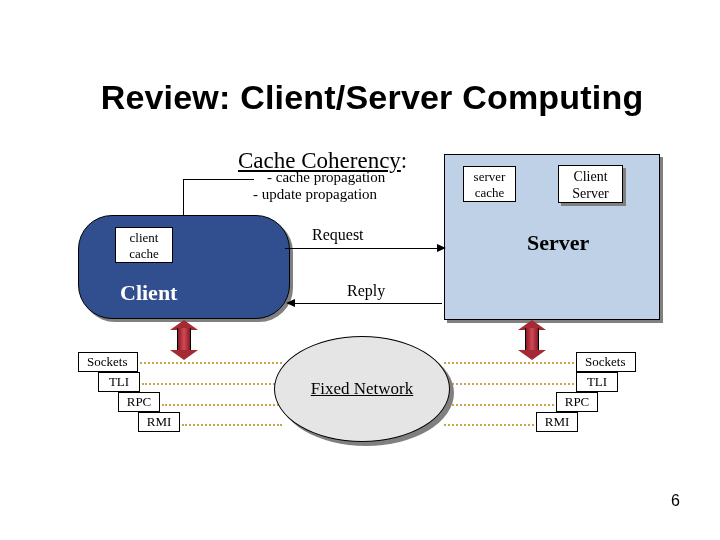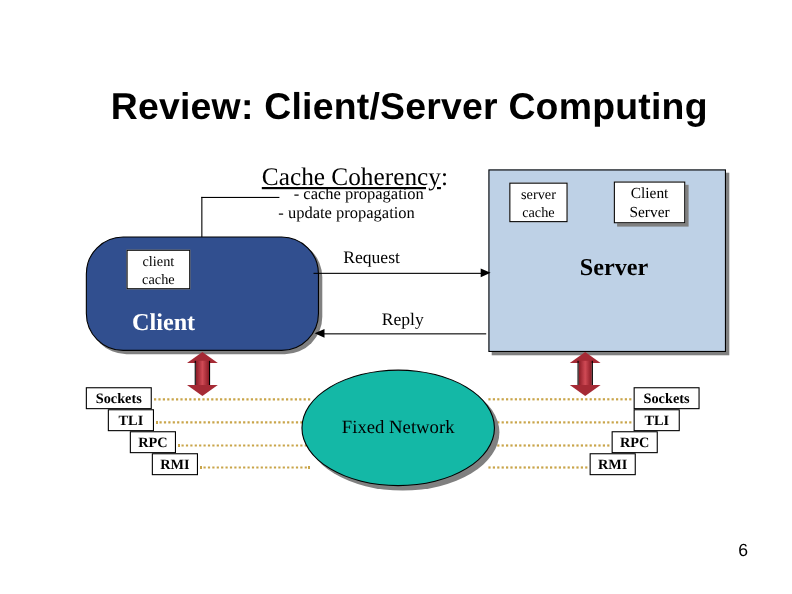--- a/index.html
+++ b/index.html
@@ -191,21 +191,21 @@
   .stack-box {
     border: 1px solid #000;
     background: #fff;
     font-size: 13px;
     padding: 2px 8px;
     height: 20px;
     position: relative;
     display: flex;
     align-items: center;
   }
-  .stack-box.b { font-weight: bold; font-size: 13px; }
+  .stack-box.b { font-weight: normal; font-size: 13px; }
   .stackL .r1 { width: 60px; margin-left: 0; }
   .stackL .r2 { width: 42px; margin-left: 20px; margin-top: 0; }
   .stackL .r3 { width: 42px; margin-left: 40px; margin-top: 0; }
   .stackL .r4 { width: 42px; margin-left: 60px; margin-top: 0; }
   .stackR .r1 { width: 60px; margin-left: 54px; }
   .stackR .r2 { width: 42px; margin-left: 54px; margin-top: 0; justify-content: center;}
   .stackR .r3 { width: 42px; margin-left: 34px; margin-top: 0; justify-content: center;}
   .stackR .r4 { width: 42px; margin-left: 14px; margin-top: 0; justify-content: center;}
   .stackL .r2,.stackL .r3,.stackL .r4 { justify-content: center; }
 
@@ -229,27 +229,28 @@
     position: absolute;
     top: 340px; left: 278px;
     width: 176px; height: 106px;
     background: #808080;
     border-radius: 50%;
   }
   .ellipse {
     position: absolute;
     top: 336px; left: 274px;
     width: 176px; height: 106px;
-    background: #14b8a6;
+    background: #e5e5e5;
     border: 1px solid #000;
     border-radius: 50%;
     display: flex;
     align-items: center;
     justify-content: center;
     font-size: 17px;
+    text-decoration: underline;
   }
 
   .pagenum {
     position: absolute;
     bottom: 30px;
     right: 40px;
     font-family: Arial, sans-serif;
     font-size: 16px;
   }
 </style>

